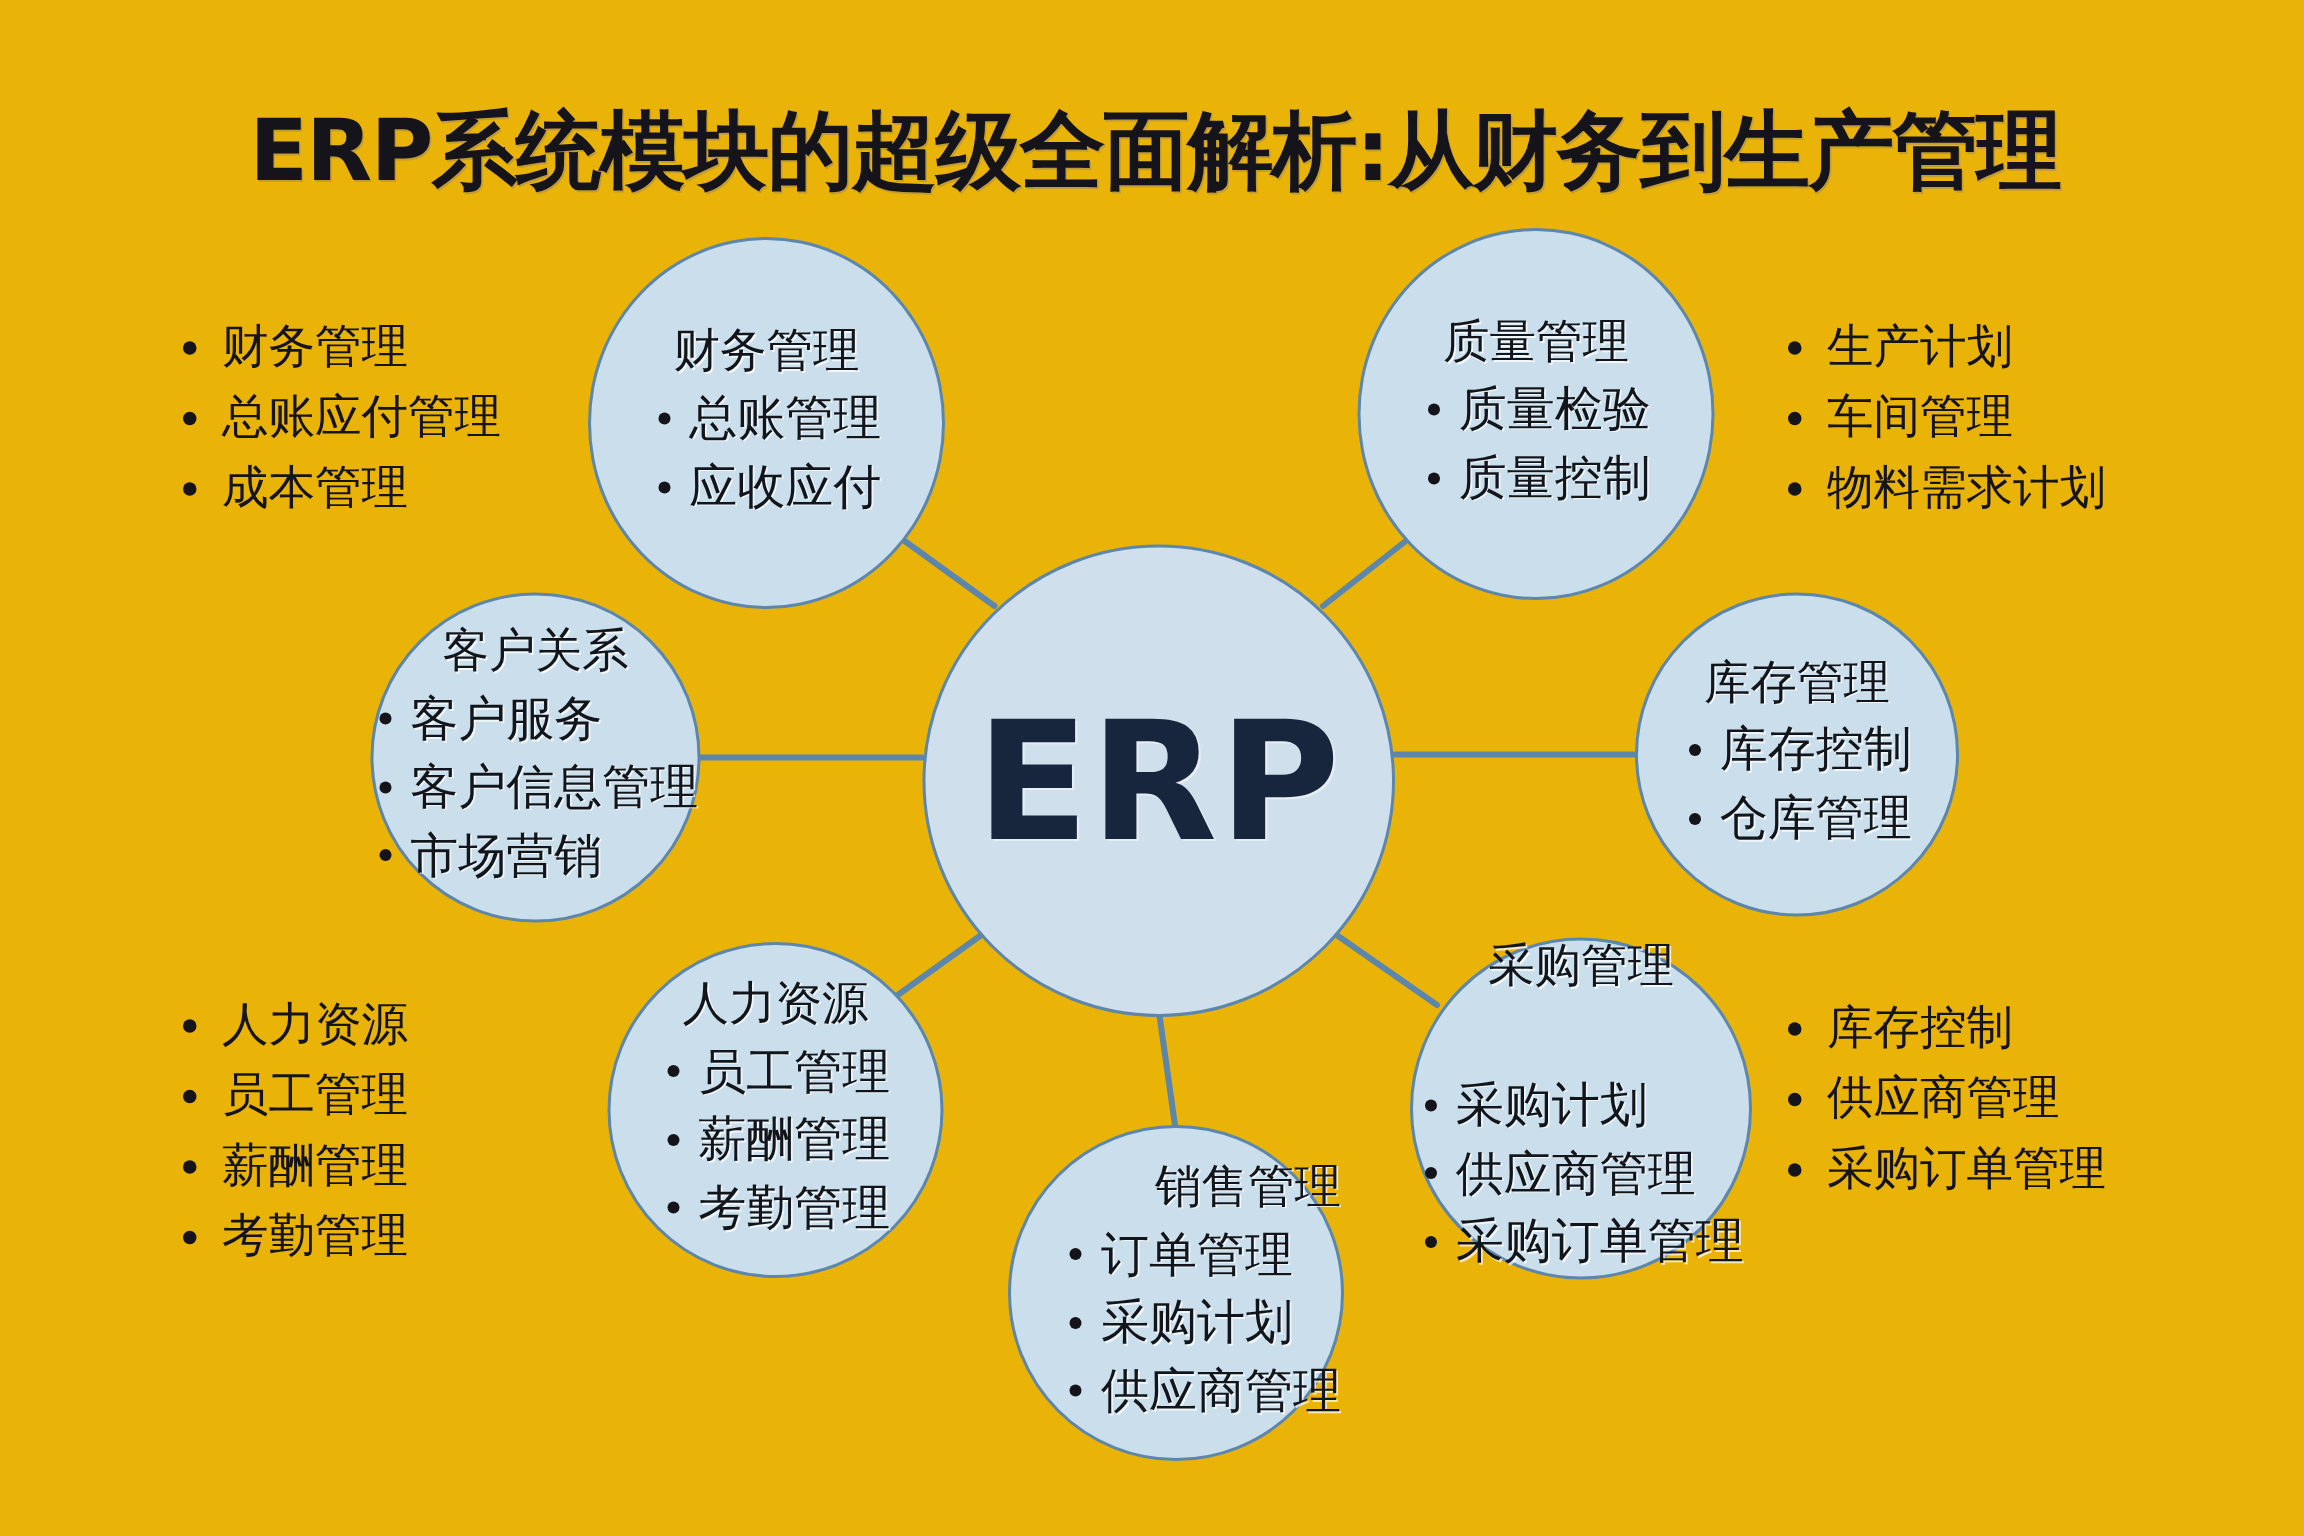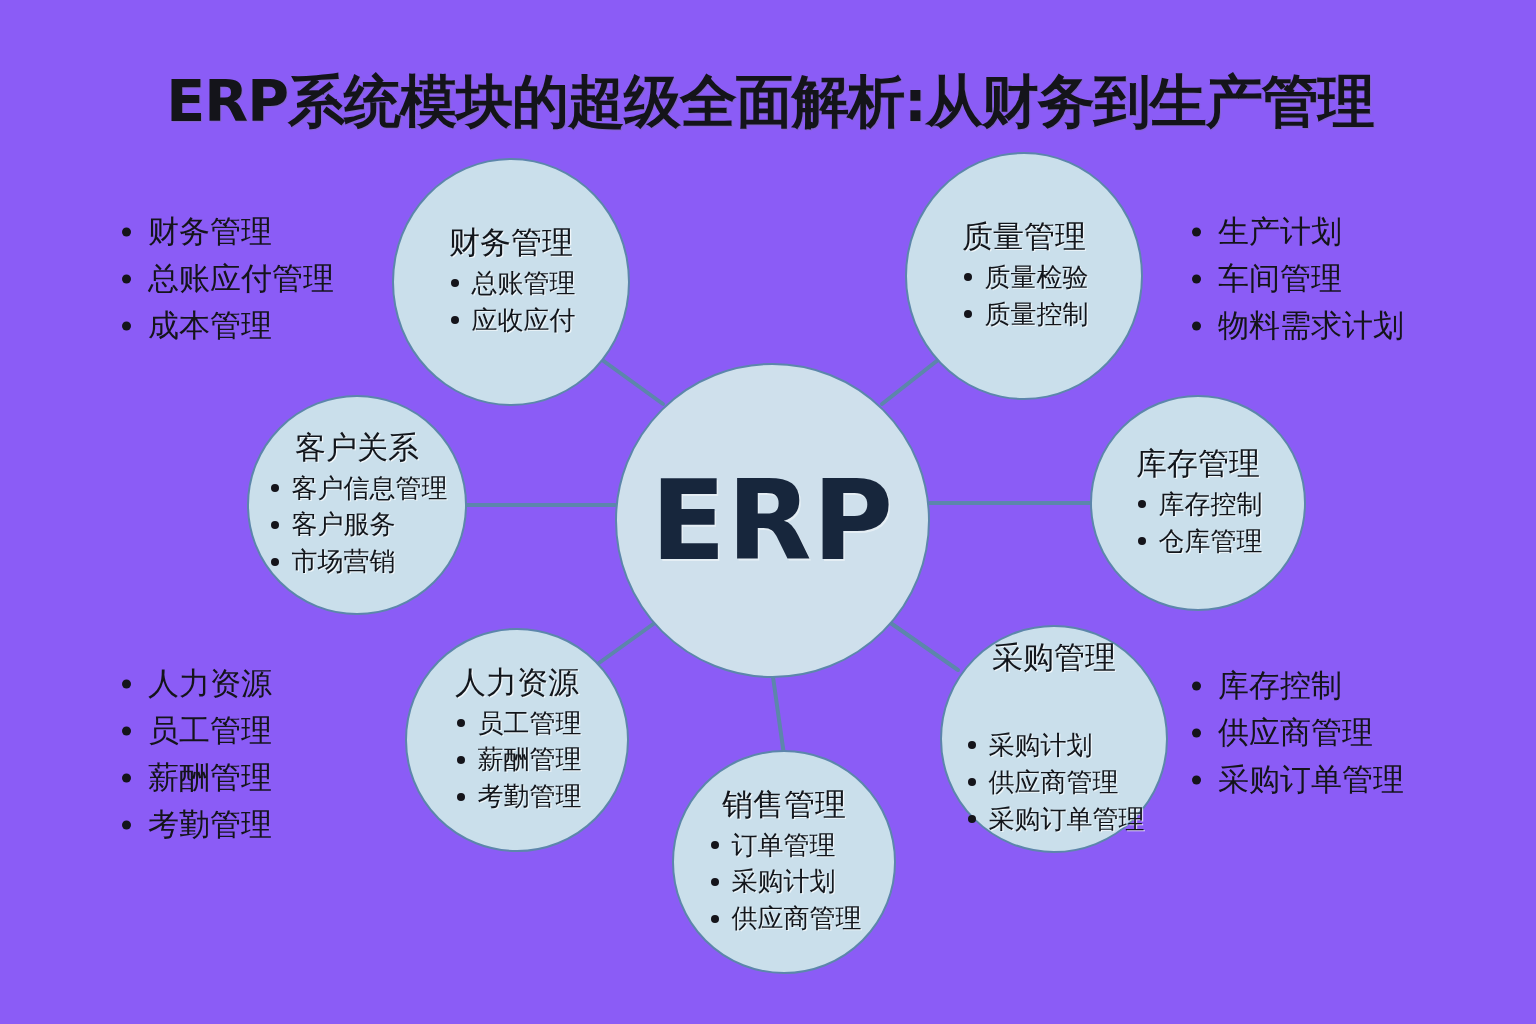--- a/index.html
+++ b/index.html
@@ -11,21 +11,21 @@
     height: 1024px;
     background: #fdf8f2;
     font-family: "Liberation Sans", "DejaVu Sans", sans-serif;
     overflow: hidden;
     position: relative;
   }
   #canvas {
     position: relative;
     width: 1536px;
     height: 1024px;
-    background: #8b5cf6;
+    background: #eab308;
   }
   #links {
     position: absolute;
     left: 0; top: 0;
     width: 1536px;
     height: 1024px;
     pointer-events: none;
   }
   .title {
     position: absolute;
@@ -67,21 +67,21 @@
   .node .node-title.bold {
     font-weight: 400;
   }
   .node ul {
     list-style: none;
     margin: 0;
     padding: 0;
     text-align: left;
   }
   .node ul li {
-    font-size: 26px;
+    font-size: 32px;
     line-height: 1.42;
     white-space: nowrap;
     position: relative;
     padding-left: 25px;
     text-shadow: 1.2px 1.2px 0 rgba(255,255,255,0.7);
     font-family: Liberation Sans, sans-serif;
   }
   .node ul li::before {
     content: "";
     position: absolute;
@@ -171,22 +171,22 @@
     <div class="node-title">质量管理</div>
     <ul>
       <li>质量检验</li>
       <li>质量控制</li>
     </ul>
   </div>
 
   <div class="node" style="left:247px; top:395px; width:220px; height:220px;">
     <div class="node-title bold">客户关系</div>
     <ul>
+      <li>客户服务</li>
       <li>客户信息管理</li>
-      <li>客户服务</li>
       <li>市场营销</li>
     </ul>
   </div>
 
   <div class="node" style="left:1090px; top:395px; width:216px; height:216px;">
     <div class="node-title">库存管理</div>
     <ul>
       <li>库存控制</li>
       <li>仓库管理</li>
     </ul>
@@ -194,21 +194,21 @@
 
   <div class="node" style="left:405px; top:628px; width:224px; height:224px;">
     <div class="node-title">人力资源</div>
     <ul>
       <li>员工管理</li>
       <li>薪酬管理</li>
       <li>考勤管理</li>
     </ul>
   </div>
 
-  <div class="node" style="left:672px; top:750px; width:224px; height:224px;">
+  <div class="node" style="left:672px; top:750px; width:224px; height:224px;align-items:flex-end;">
     <div class="node-title bold">销售管理</div>
     <ul>
       <li>订单管理</li>
       <li>采购计划</li>
       <li>供应商管理</li>
     </ul>
   </div>
 
   <div class="node" style="left:940px; top:625px; width:228px; height:228px;gap:47px;">
     <div class="node-title">采购管理</div>

